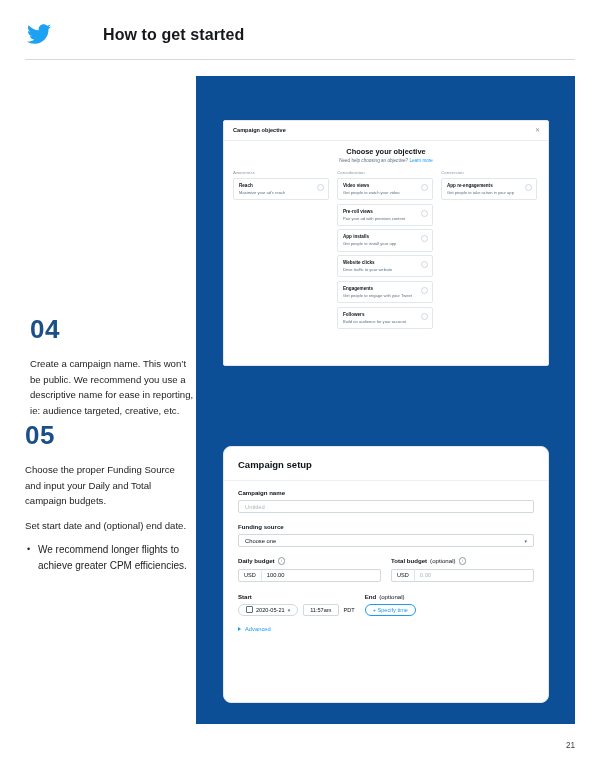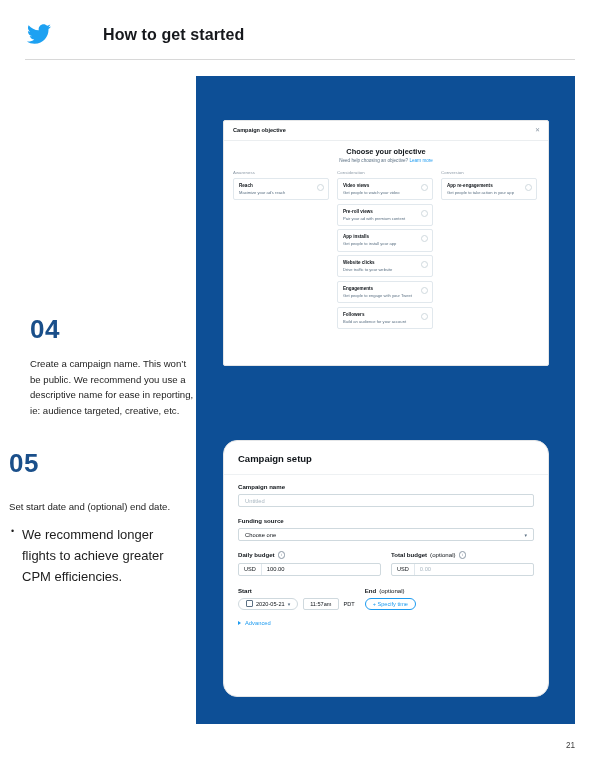--- a/index.html
+++ b/index.html
@@ -27,39 +27,39 @@
   }
   .step-num{
     font-size:26px;font-weight:bold;color:#1a4f8a;
     letter-spacing:.5px;line-height:1;margin:0 0 14px 0;
   }
   .step-body{font-size:9.6px;line-height:1.62;color:#1d1d1d;margin:0;}
   .step-body.bold{font-weight:normal;}
   .spacer-sm{height:9px;}
   ul.bullets{margin:0;padding:0 0 0 13px;list-style:none;}
   ul.bullets li{
-    position:relative;font-size:13px;line-height:1.62;color:#1d1d1d;margin-bottom:1px;
+    position:relative;font-size:10px;line-height:1.62;color:#1d1d1d;margin-bottom:1px;
   }
   ul.bullets li:before{
     content:"\2022";position:absolute;left:-11px;top:0;font-size:9px;color:#1d1d1d;
   }
 
   
   #step03{position:absolute;left:25px;top:72px;width:165px;}
   #step04{position:absolute;left:30px;top:278px;width:165px;margin-top:38px;}
-  #step05{position:absolute;left:9px;top:422px;width:165px;margin-top:28px;}
+  #step05{position:absolute;left:25px;top:422px;width:165px;}
 
   
   .blue-panel{position:absolute;background:#0d4f96;}
   #panel-objective{left:196px;top:76px;width:379px;height:397px;}
   #panel-setup{left:196px;top:408px;width:379px;height:316px;}
 
   .white-card{position:absolute;background:#ffffff;border:1px solid #e4e6e8;}
   #card-objective{left:27px;top:44px;width:324px;height:244px;border-radius:2px;}
-  #card-setup{left:27px;top:32px;width:324px;height:255px;border-radius:14px;}
+  #card-setup{left:27px;top:38px;width:324px;height:255px;border-radius:8px;}
 
   
   .modal-bar{
     position:absolute;left:0;top:0;width:100%;height:20px;
     border-bottom:1px solid #ebeef0;box-sizing:border-box;
   }
   .modal-bar-title{
     position:absolute;left:9px;top:6px;font-size:5.6px;font-weight:bold;color:#0f1419;
   }
   .modal-close{
@@ -171,20 +171,21 @@
   </div>
 
 
   <div id="step04">
     <div class="step-num">04</div>
     <p class="step-body">Create a campaign name. This won’t be public. We recommend  you use a descriptive name for ease in reporting, ie: audience targeted, creative, etc.</p>
   </div>
 
   <div id="step05">
     <div class="step-num">05</div>
+    <p class="step-body">Choose the proper Funding Source and input your Daily and Total campaign budgets.</p>
     <div class="spacer-sm"></div>
     <p class="step-body bold">Set start date and (optional) end date.</p>
     <div class="spacer-sm"></div>
     <ul class="bullets">
       <li>We recommend longer flights to achieve greater CPM efficiencies.</li>
     </ul>
     <div class="spacer-sm"></div>
     <div class="spacer-sm"></div>
   </div>
 

